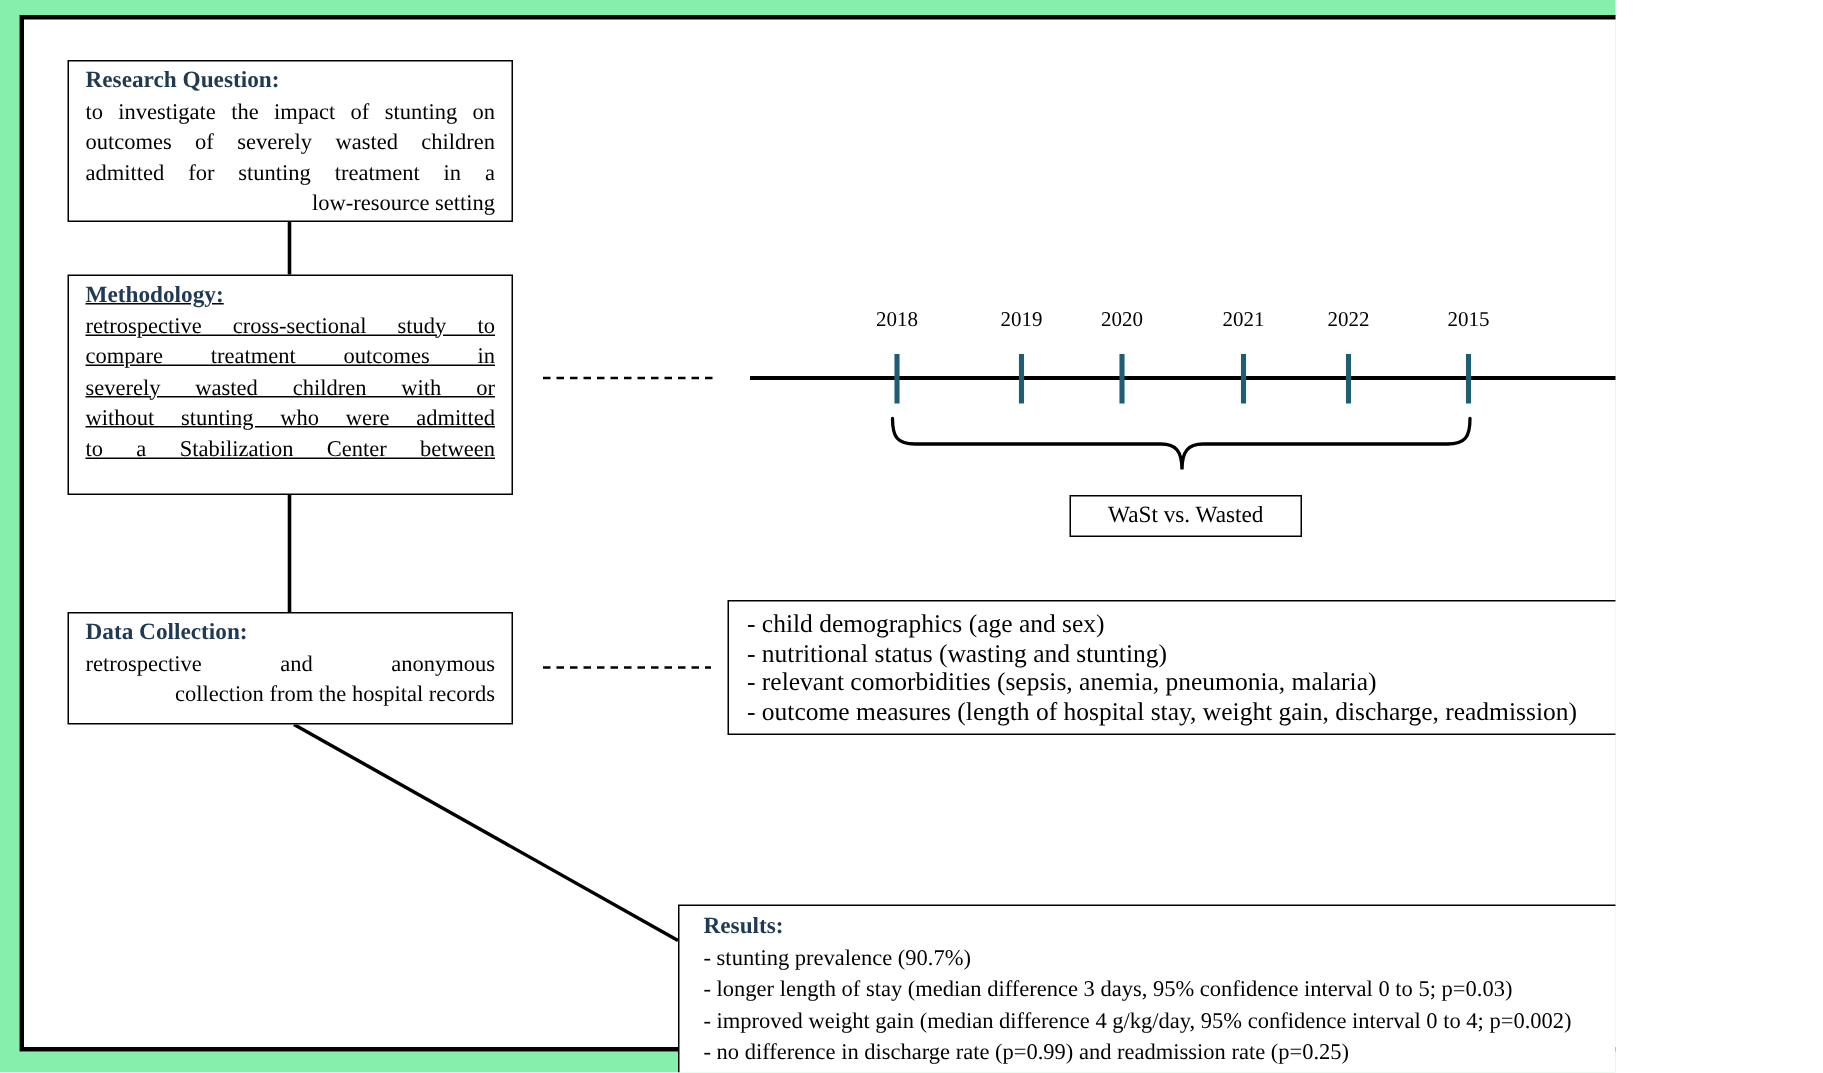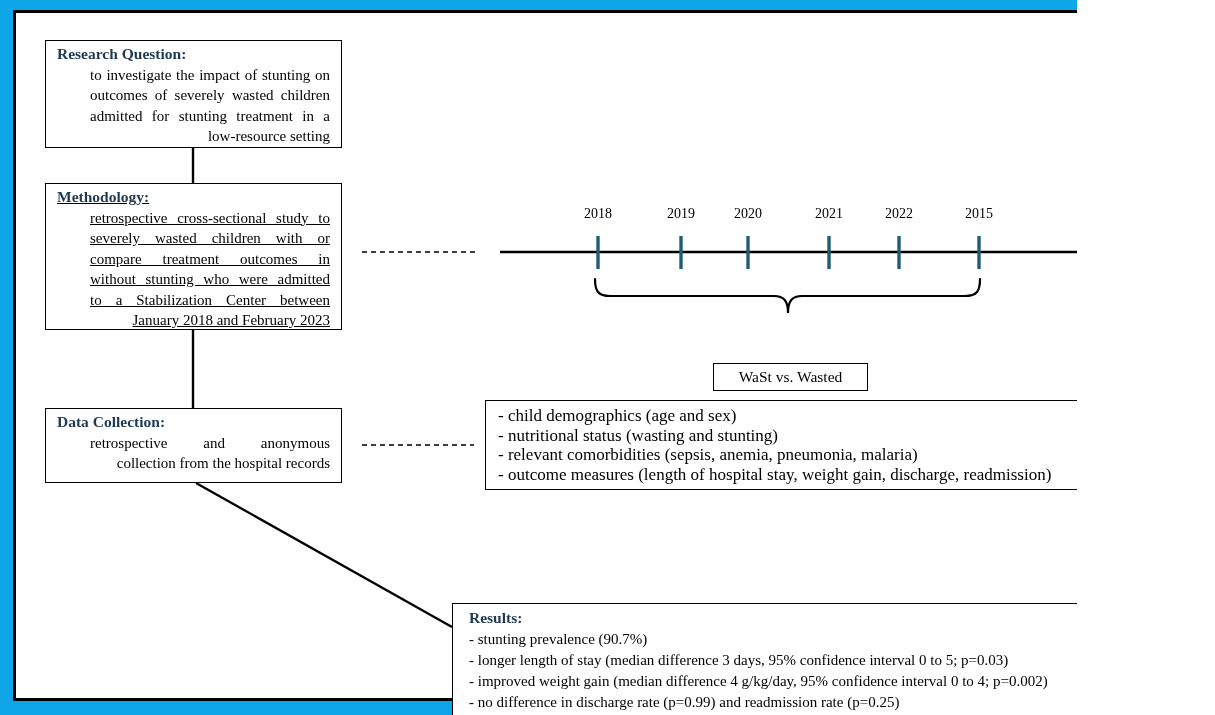--- a/index.html
+++ b/index.html
@@ -6,21 +6,21 @@
     margin: 0;
     padding: 0;
     background: #ffffff;
     font-family: "Liberation Serif", "DejaVu Serif", serif;
     color: #000000;
   }
   .canvas {
     position: relative;
     width: 1077px;
     height: 715px;
-    background: #0ea5e9;
+    background: #86efac;
     overflow: hidden;
   }
   .outer-frame {
     position: absolute;
     left: 13px; top: 10px;
     width: 1184px; height: 685px;
     border: 3px solid #000000;
     background: #ffffff;
   }
   .connector-layer {
@@ -39,31 +39,31 @@
     font-weight: bold;
     color: #1f3a52;
     font-size: 15.5px;
     line-height: 20.5px;
   }
   .left-col {
     padding: 3px 11px 3px 11px;
     font-size: 15px;
     line-height: 20.5px;
   }
-  .jline { text-align: justify; text-align-last: justify; margin-left: 33px; }
+  .jline { text-align: justify; text-align-last: justify; }
   .lline { text-align: right; }
   .box-research  { left: 45px;  top: 40px;  width: 297px; height: 108px; }
   .box-method    { left: 45px;  top: 183px; width: 297px; height: 147px; text-decoration: underline; }
   .box-datacol   { left: 45px;  top: 408px; width: 297px; height: 75px; }
   .box-items     { left: 485px; top: 400px; width: 608px; height: 90px;
                    padding: 5px 12px; font-size: 17px; line-height: 19.5px; }
   .box-results   { left: 452px; top: 603px; width: 703px; height: 115px;
                    padding: 4px 16px; font-size: 15px; line-height: 21px; }
   .box-wast      { left: 713px; top: 330px; width: 155px; height: 28px;
-                   font-size: 15.5px; line-height: 25px; text-align: center; margin-top: 33px; }
+                   font-size: 15.5px; line-height: 25px; text-align: center; }
   .year-label {
     position: absolute;
     top: 206px;
     transform: translateX(-50%);
     font-size: 14px;
     color: #000000;
     white-space: nowrap;
   }
 </style>
 </head>
@@ -96,25 +96,24 @@
     <div class="title">Research Question:</div>
     <div class="jline">to investigate the impact of stunting on</div>
     <div class="jline">outcomes of severely wasted children</div>
     <div class="jline">admitted for stunting treatment in a</div>
     <div class="lline">low-resource setting</div>
   </div>
 
   <div class="tbox left-col box-method">
     <div class="title">Methodology:</div>
     <div class="jline">retrospective cross-sectional study to</div>
+    <div class="jline">compare treatment outcomes in</div>
     <div class="jline">severely wasted children with or</div>
-    <div class="jline">compare treatment outcomes in</div>
     <div class="jline">without stunting who were admitted</div>
     <div class="jline">to a Stabilization Center between</div>
-    <div class="lline">January 2018 and February 2023</div>
   </div>
 
   <div class="tbox left-col box-datacol">
     <div class="title">Data Collection:</div>
     <div class="jline">retrospective and anonymous</div>
     <div class="lline">collection from the hospital records</div>
   </div>
 
   <span class="year-label" style="left:598px">2018</span>
   <span class="year-label" style="left:681px">2019</span>

